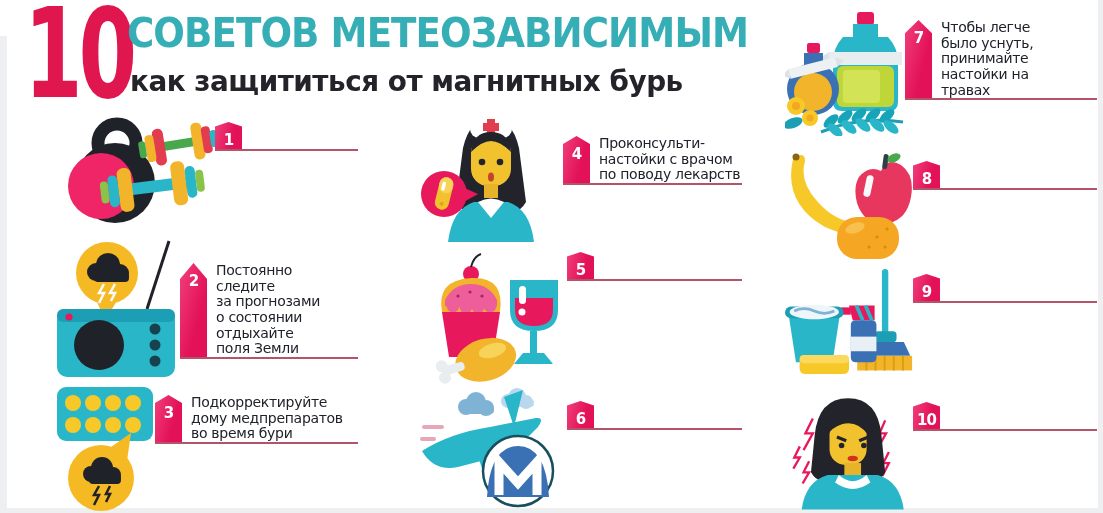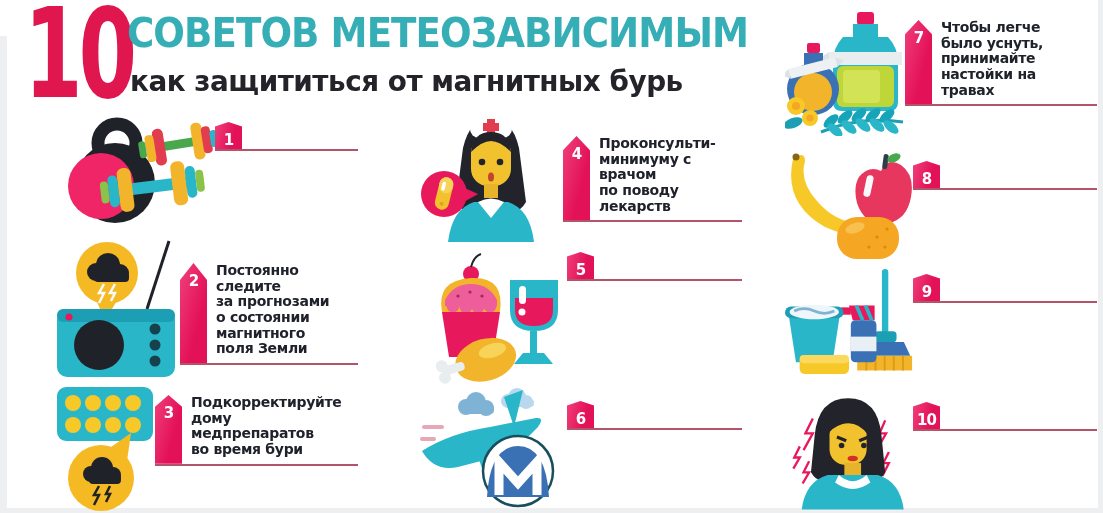--- a/index.html
+++ b/index.html
@@ -19,22 +19,22 @@
             letter-spacing:-.5px;transform:scaleX(.96);transform-origin:left top;white-space:nowrap;}
 
   
   .tip{position:absolute;display:flex;align-items:flex-start;}
   .art{flex:none;}
   .panel{flex:1;display:flex;gap:9px;border-bottom:2px solid #b2556b;margin-top:var(--mt,12px);}
   .marker{flex:none;width:27px;display:flex;justify-content:center;align-items:flex-start;
           padding-top:9px;color:#fff;font-weight:bold;font-size:15px;letter-spacing:-1px;
           background:linear-gradient(105deg,#f0407a 0%,#e31158 65%);
           clip-path:polygon(50% 0,100% 17%,100% 100%,0 100%,0 17%);}
-  .label{font-weight:bold;font-size:14px;line-height:1.12;color:#20222b;letter-spacing:-.3px;
-         white-space:pre-line;padding-bottom:6px;}
+  .label{font-weight:normal;font-size:14px;line-height:1.12;color:#20222b;letter-spacing:-.3px;
+         white-space:pre-line;}
 </style>
 </head>
 <body>
 
 <div class="canvas">
   <div class="edge edge-left"></div>
   <div class="edge edge-right"></div>
   <div class="edge edge-bottom"></div>
 
   <div class="big-num">10</div>
@@ -96,21 +96,21 @@
       </svg>
     </div>
     <div class="panel">
       <div class="marker">
           <span>2</span>
         </div>
       <div class="label">Постоянно
 следите
 за прогнозами
 о состоянии
-магнитного
+отдыхайте
 поля Земли</div>
     </div>
   </div>
 
   <div class="tip" style="left:55px;top:385px;width:303px;--mt:10px;">
     <div class="art">
       <svg width="100" height="128" viewBox="0 0 100 128">
         <rect x="2" y="2" width="96" height="54" rx="9" fill="#2ab6c9"></rect>
         <circle cx="18" cy="18" r="8" fill="#f7c928"></circle>
           <circle cx="38" cy="18" r="8" fill="#f7c928"></circle>
@@ -163,21 +163,21 @@
           <rect x="20" y="76" width="3.5" height="9" rx="1.7" fill="#fff"></rect>
           <circle cx="24" cy="98" r="2" fill="#e0a31e"></circle>
         </g>
       </svg>
     </div>
     <div class="panel">
       <div class="marker">
           <span>4</span>
         </div>
       <div class="label">Проконсульти-
-минимуму с врачом
+настойки с врачом
 по поводу лекарств</div>
     </div>
   </div>
 
   <div class="tip" style="left:420px;top:240px;width:322px;--mt:12px;">
     <div class="art">
       <svg width="147" height="145" viewBox="0 0 147 145">
         <circle cx="51" cy="34" r="8" fill="#e8185c"></circle>
         <path d="M51 27 Q54 16 61 14" stroke="#23242b" stroke-width="2" fill="none"></path>
         <path d="M22 72 Q16 40 51 38 Q85 36 80 72 Z" fill="#f2b42a"></path>

